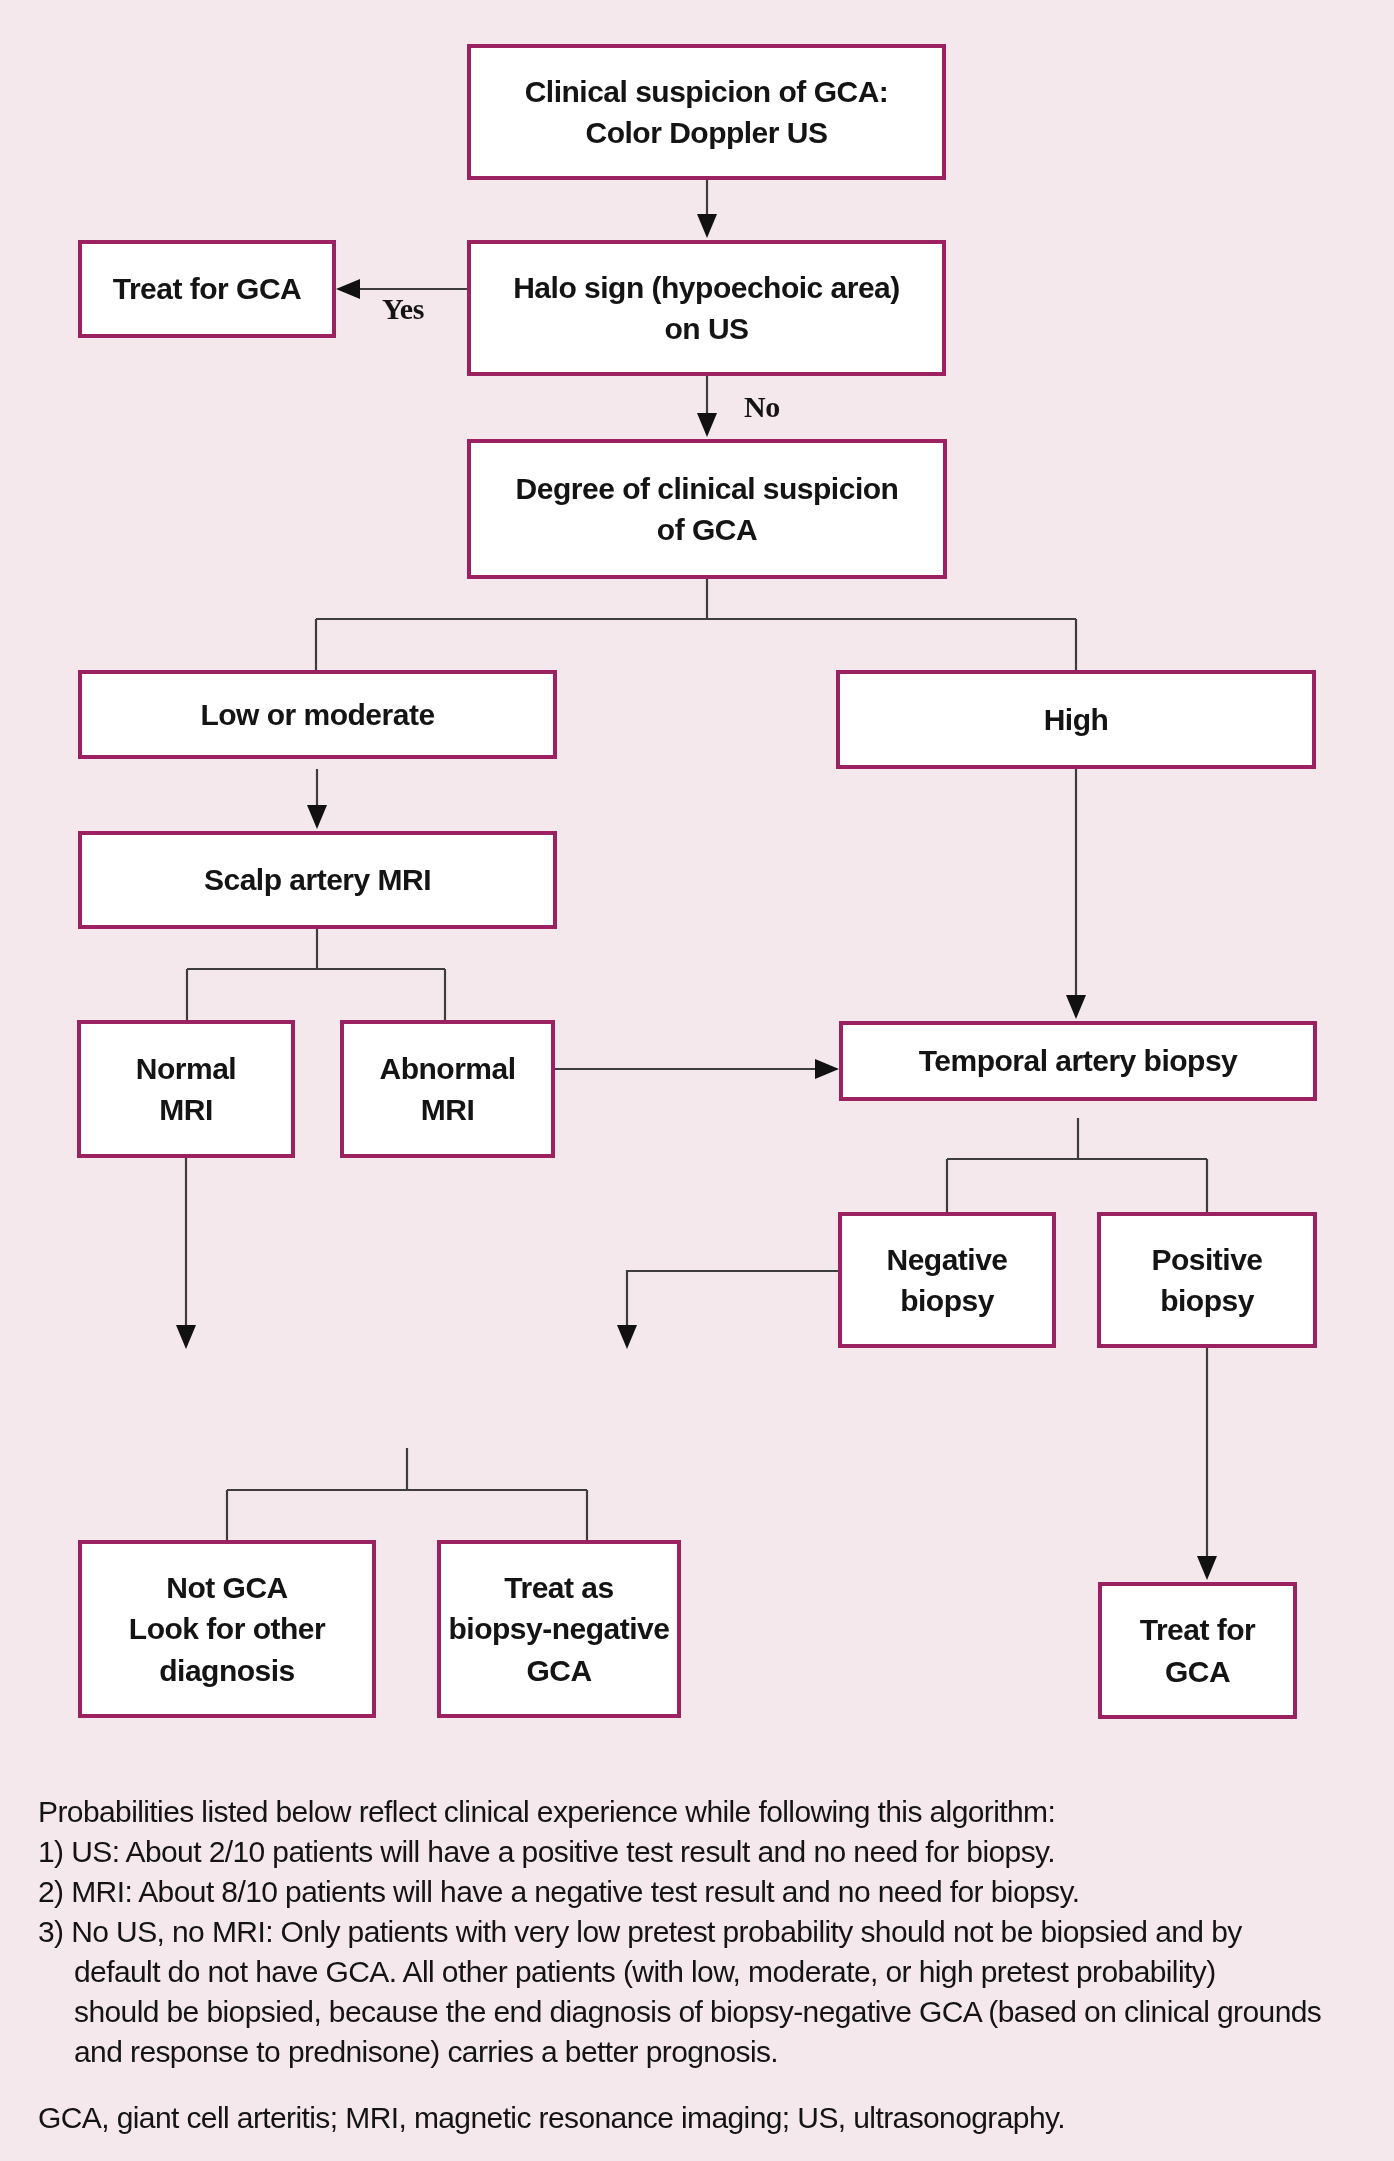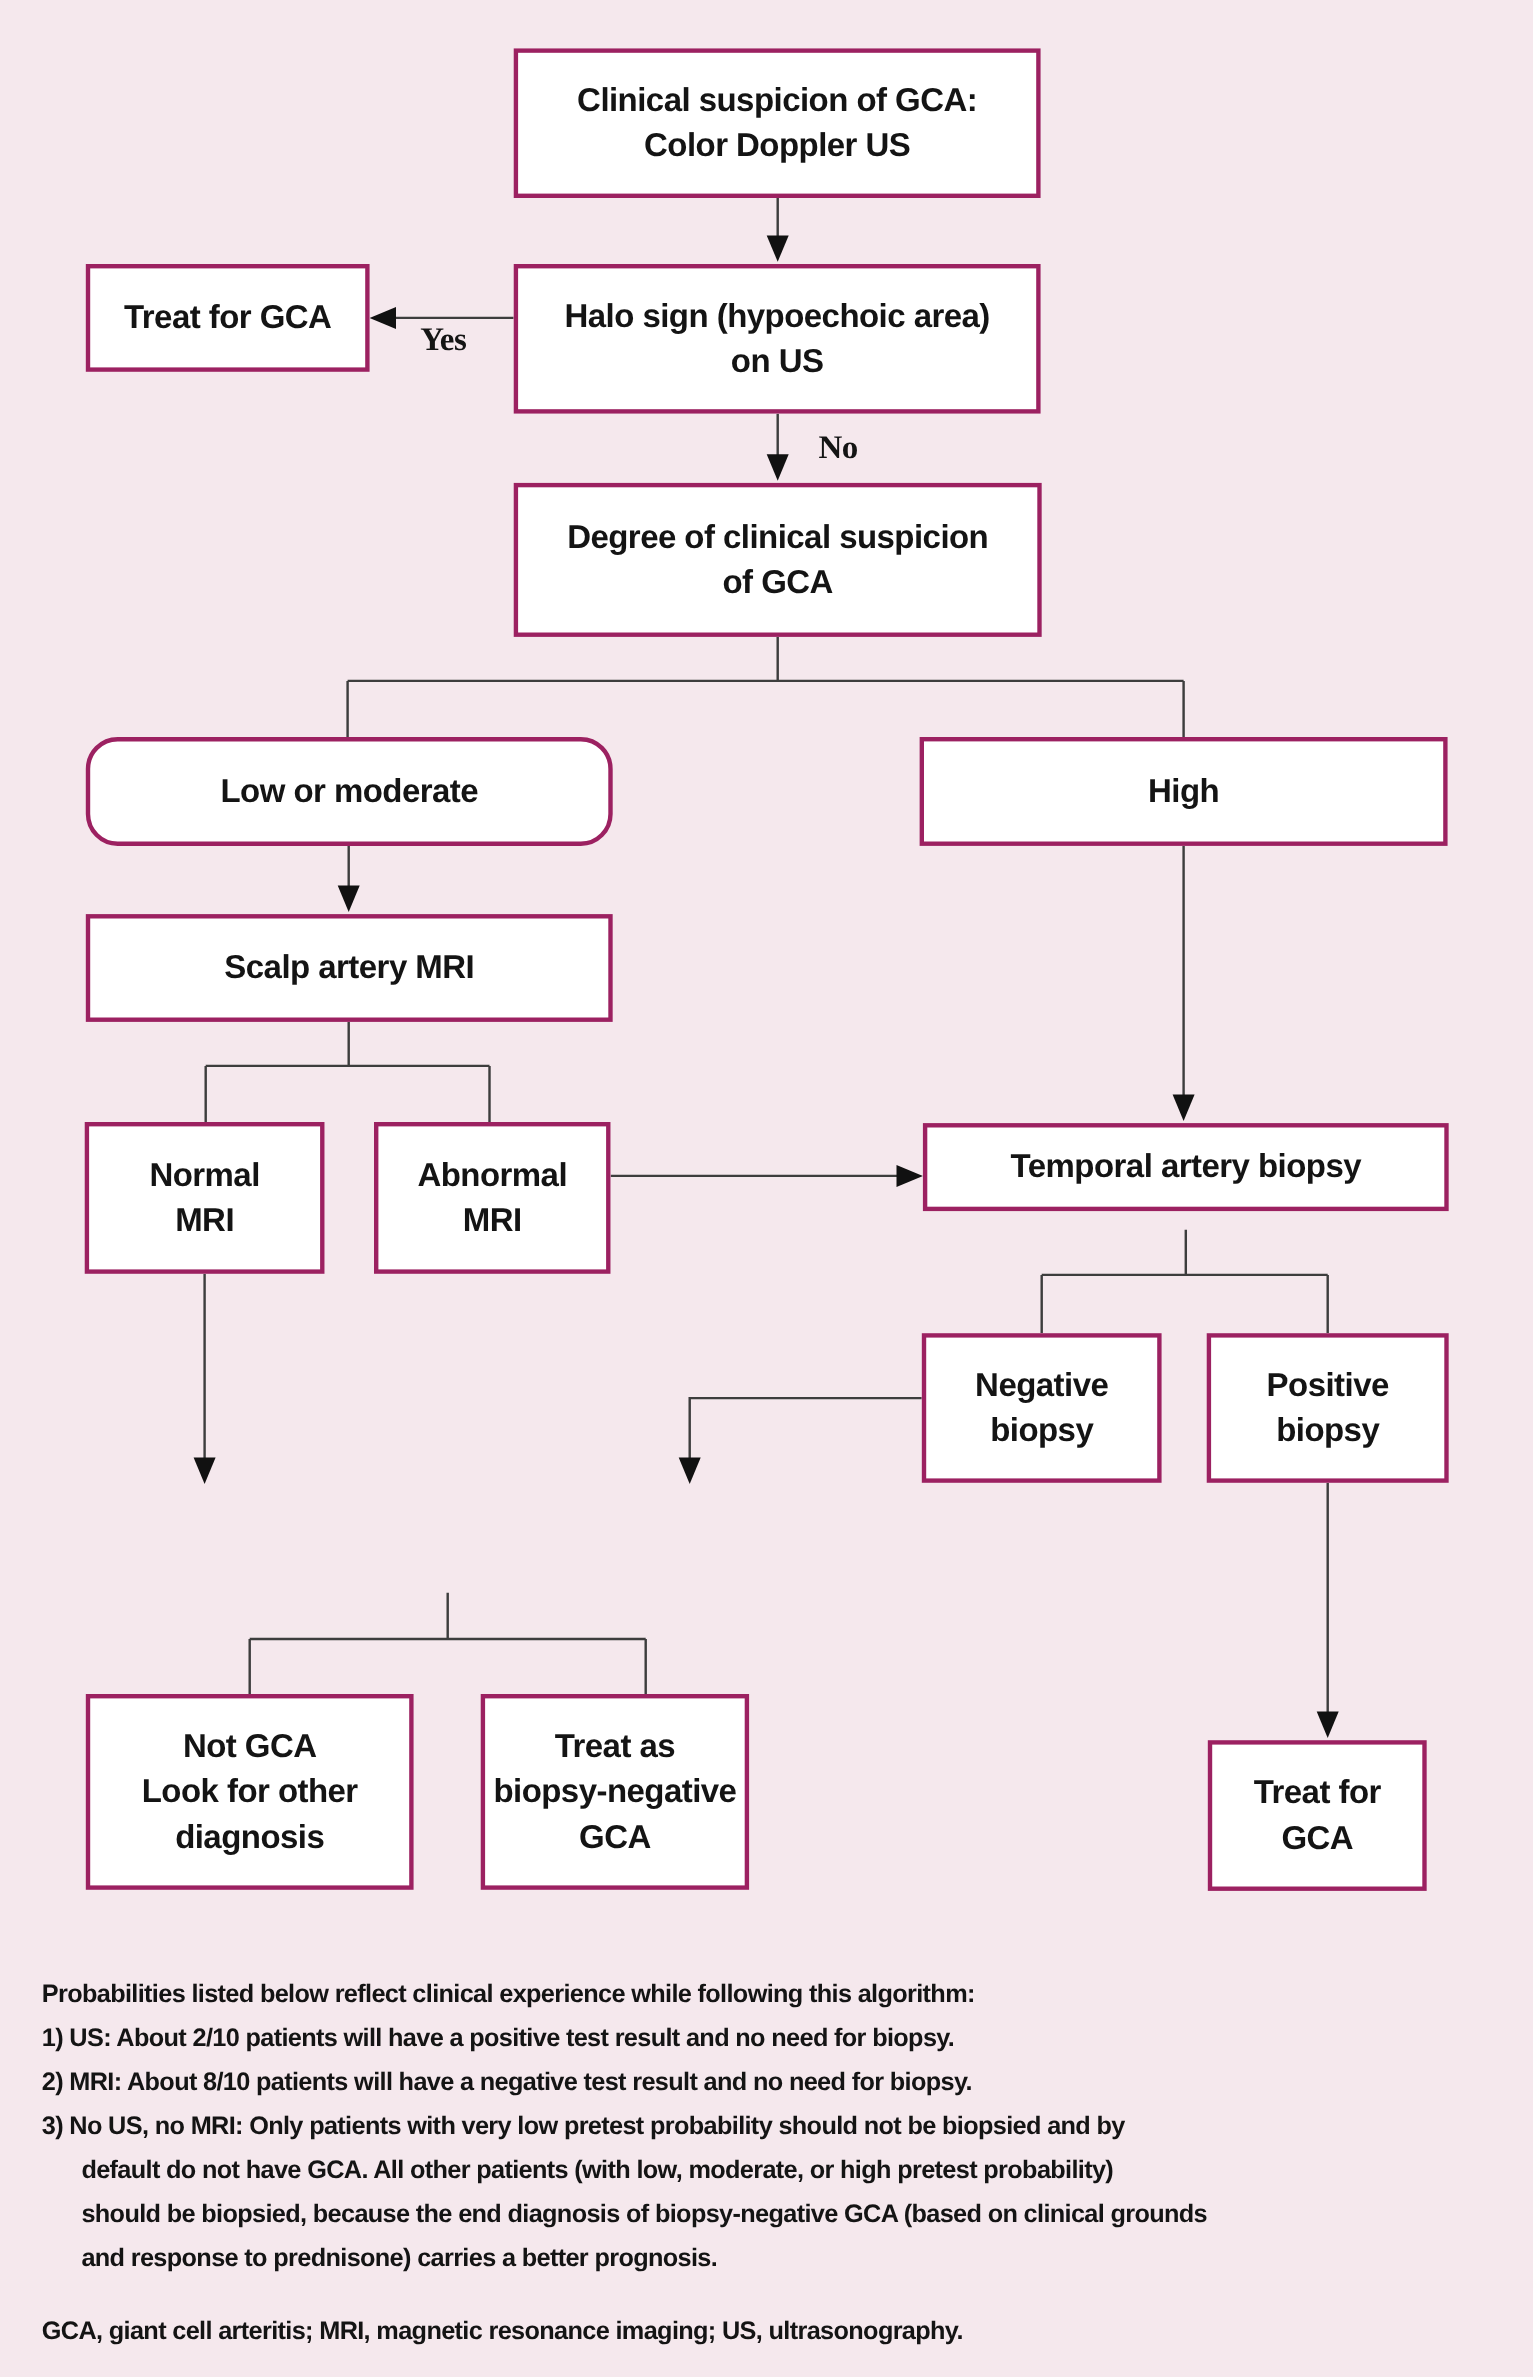--- a/index.html
+++ b/index.html
@@ -25,40 +25,40 @@
     display:flex;align-items:center;justify-content:center;
     text-align:center;
     font-size:30px;font-weight:bold;letter-spacing:-0.5px;
     line-height:1.38;color:var(--text);
     white-space:pre-line;
   }
   #n-clinical {left:467px; top:44px;   width:479px; height:136px;}
   #n-treat-yes{left:78px;  top:240px;  width:258px; height:98px;}
   #n-halo     {left:467px; top:240px;  width:479px; height:136px;}
   #n-degree   {left:467px; top:439px;  width:480px; height:140px;}
-  #n-low      {left:78px;  top:670px;  width:479px; height:99px;border-radius:29px;}
+  #n-low      {left:78px;  top:670px;  width:479px; height:89px;}
   #n-high     {left:836px; top:670px;  width:480px; height:99px;}
   #n-scalp    {left:78px;  top:831px;  width:479px; height:98px;}
   #n-normal   {left:77px;  top:1020px; width:218px; height:138px;}
   #n-abnormal {left:340px; top:1020px; width:215px; height:138px;}
   #n-temporal {left:839px; top:1021px; width:478px; height:80px;}
   #n-negative {left:838px; top:1212px; width:218px; height:136px;}
   #n-positive {left:1097px;top:1212px; width:220px; height:136px;}
   #n-treatacc {left:78px;  top:1351px; width:659px; height:97px;}
   #n-notgca   {left:78px;  top:1540px; width:298px; height:178px;}
   #n-treatas  {left:437px; top:1540px; width:244px; height:178px;}
   #n-treatpos {left:1098px;top:1582px; width:199px; height:137px;}
   .edge-label{
     position:absolute;font-size:30px;font-weight:bold;letter-spacing:-0.5px;color:var(--text);font-family:Liberation Serif, serif;
   }
   #lbl-yes{left:382px;top:292px;}
   #lbl-no {left:744px;top:390px;}
   .footnotes{
     position:absolute;left:38px;top:1792px;width:1330px;
-    font-size:23px;font-weight:bold;letter-spacing:-0.6px;
+    font-size:30px;font-weight:normal;letter-spacing:-0.6px;
     line-height:40px;color:var(--text);
   }
   .fline{white-space:nowrap;}
   .fline.indent{padding-left:36px;}
   .fline.gap{margin-top:26px;}
 </style>
 </head>
 <body>
 
 <div class="canvas">

